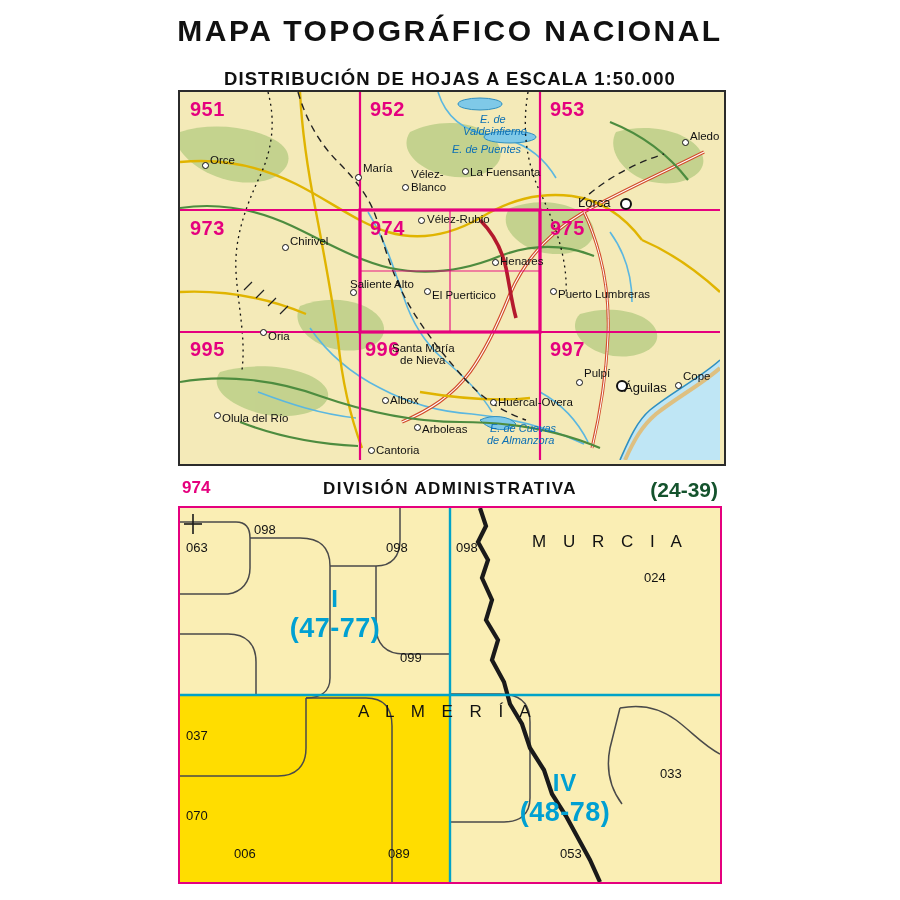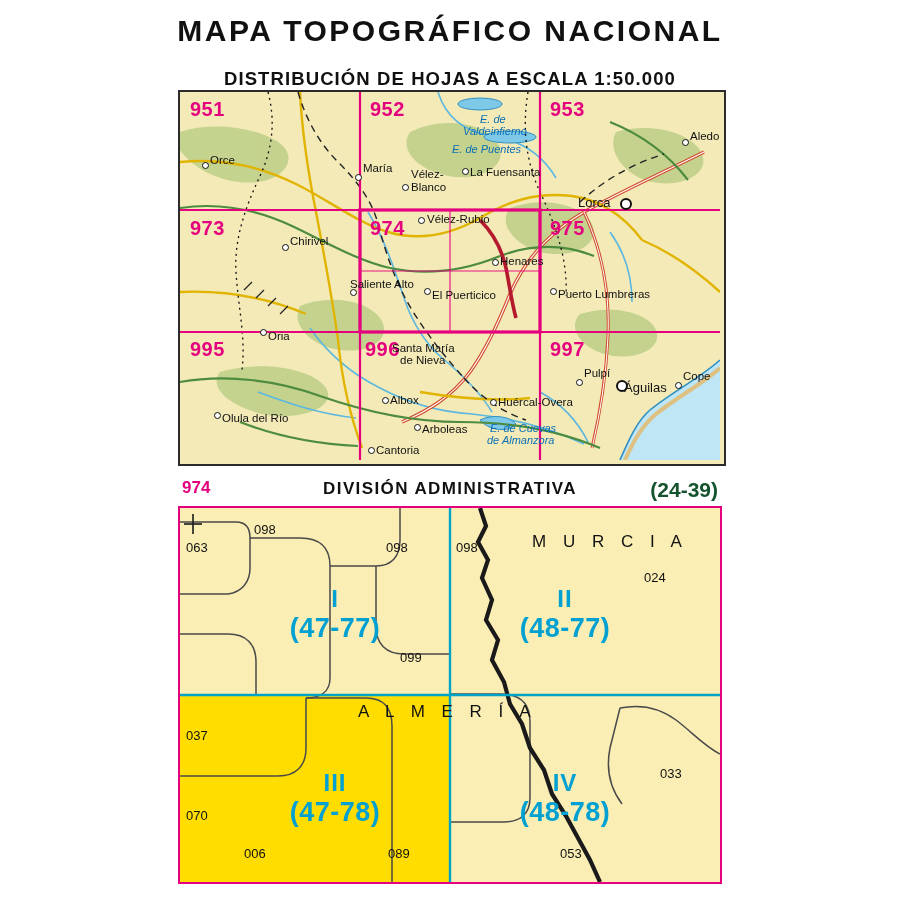--- a/index.html
+++ b/index.html
@@ -377,39 +377,31 @@
       </g>
     </svg>
 
     <div class="prov-label" style="left:352px; top:24px;">M U R C I A</div>
     <div class="prov-label" style="left:178px; top:194px;">A L M E R Í A</div>
 
     <div class="quad-label" style="left:70px; top:78px; width:170px;">
       <div class="rom">I</div>
       <div class="code">(47-77)</div>
     </div>
-    <div class="quad-label" style="left:300px; top:78px; width:170px;">
-      <div class="rom">II</div>
-      <div class="code">(48-77)</div>
-    </div>
-    <div class="quad-label" style="left:70px; top:262px; width:170px;">
-      <div class="rom">III</div>
-      <div class="code">(47-78)</div>
-    </div>
     <div class="quad-label" style="left:300px; top:262px; width:170px;">
       <div class="rom">IV</div>
       <div class="code">(48-78)</div>
     </div>
 
     <div class="edge-num" style="left:6px;   top:32px;">063</div>
     <div class="edge-num" style="left:74px;  top:14px;">098</div>
     <div class="edge-num" style="left:206px; top:32px;">098</div>
     <div class="edge-num" style="left:276px; top:32px;">098</div>
     <div class="edge-num" style="left:464px; top:62px;">024</div>
     <div class="edge-num" style="left:220px; top:142px;">099</div>
     <div class="edge-num" style="left:6px;   top:220px;">037</div>
     <div class="edge-num" style="left:6px;   top:300px;text-align:center;">070</div>
-    <div class="edge-num" style="left:64px;  top:338px;">006</div>
+    <div class="edge-num" style="left:54px;  top:338px;">006</div>
     <div class="edge-num" style="left:208px; top:338px;">089</div>
     <div class="edge-num" style="left:480px; top:258px;">033</div>
     <div class="edge-num" style="left:380px; top:338px;">053</div>
   </div>
 </div>
 
 </body></html>

